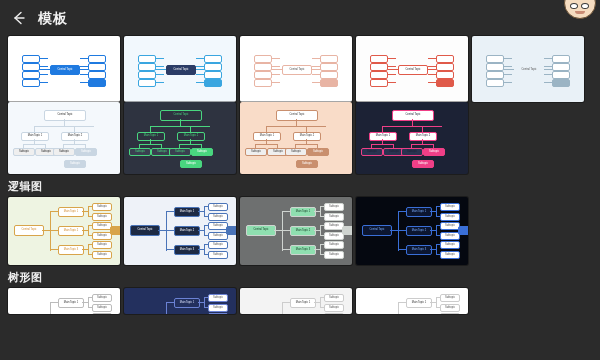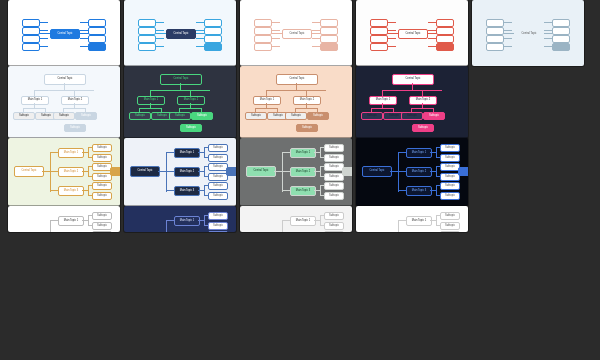--- a/index.html
+++ b/index.html
@@ -53,20 +53,35 @@
   .ln{position:absolute;background:currentColor;}
 
   
   .thumb{position:absolute;inset:0;}
 </style>
 </head>
 <body>
 
 <div class="app">
 
+  <div class="topbar">
+    <div class="back-icon">
+      <svg width="18" height="18" viewBox="0 0 18 18" aria-hidden="true">
+        <path d="M11 3.5 L5 9 L11 14.5" fill="none" stroke="#ededed" stroke-width="1.4" stroke-linecap="round" stroke-linejoin="round"></path>
+        <path d="M5 9 L14 9" fill="none" stroke="#ededed" stroke-width="1.4" stroke-linecap="round"></path>
+      </svg>
+    </div>
+    <div class="page-title">模板</div>
+    <div class="avatar">
+
+      <div class="eye l"></div>
+      <div class="eye r"></div>
+      <div class="mouth"></div>
+    </div>
+  </div>
 
   <div id="sections">
       <div class="row row-mind">
         <div class="card" style="background: rgb(255, 255, 255);">
           <div class="thumb">
             <div class="ln" style="left: 22px; top: 33px; width: 68px; height: 0.5px; background: rgb(31, 122, 224);"></div>
             <div class="n" style="left: 42px; top: 29px; width: 28px; height: 8px; background: rgb(31, 122, 224); color: rgb(255, 255, 255); border: 0.5px solid rgb(31, 122, 224); border-radius: 2px;">Central Topic</div>
             <div class="ln" style="left: 14px; top: 22px; width: 26px; height: 0.5px; background: rgb(31, 122, 224);"></div>
             <div class="n" style="left: 14px; top: 19px; width: 16px; height: 6px; background: rgb(255, 255, 255); color: rgb(85, 85, 85); border: 0.5px solid rgb(31, 122, 224); border-radius: 2px;"></div>
             <div class="ln" style="left: 72px; top: 22px; width: 26px; height: 0.5px; background: rgb(31, 122, 224);"></div>
@@ -305,20 +320,21 @@
             <div class="ln" style="left: 66px; top: 37px; width: 0.6px; height: 5px; background: rgb(239, 63, 135);"></div>
             <div class="ln" style="left: 55px; top: 42px; width: 22px; height: 0.6px; background: rgb(239, 63, 135);"></div>
             <div class="ln" style="left: 55px; top: 42px; width: 0.6px; height: 4px; background: rgb(239, 63, 135);"></div>
             <div class="n" style="left: 45px; top: 46px; width: 20px; height: 6px; background: rgb(42, 51, 80); color: rgb(28, 34, 53); border: 0.5px solid rgb(239, 63, 135); border-radius: 2px;">Subtopic</div>
             <div class="ln" style="left: 77px; top: 42px; width: 0.6px; height: 4px; background: rgb(239, 63, 135);"></div>
             <div class="n" style="left: 67px; top: 46px; width: 20px; height: 6px; background: rgb(239, 63, 135); color: rgb(255, 255, 255); border: 0.5px solid rgb(239, 63, 135); border-radius: 2px;">Subtopic</div>
             <div class="n" style="left: 56px; top: 58px; width: 20px; height: 6px; background: rgb(239, 63, 135); color: rgb(255, 255, 255); border: 0.5px solid rgb(239, 63, 135); border-radius: 2px;">Subtopic</div>
           </div>
         </div>
       </div>
+      <div class="section-head">逻辑图</div>
       <div class="row row-logic">
         <div class="card" style="background: rgb(238, 244, 226);">
           <div class="thumb">
             <div class="n" style="left: 6px; top: 28px; width: 28px; height: 9px; background: rgb(255, 255, 255); color: rgb(208, 139, 51); border: 0.5px solid rgb(216, 164, 74); border-radius: 2px;">Central Topic</div>
             <div class="ln" style="left: 34px; top: 33px; width: 8px; height: 0.6px; background: rgb(216, 164, 74);"></div>
             <div class="ln" style="left: 42px; top: 14px; width: 0.6px; height: 40px; background: rgb(216, 164, 74);"></div>
             <div class="ln" style="left: 42px; top: 14px; width: 8px; height: 0.6px; background: rgb(216, 164, 74);"></div>
             <div class="n" style="left: 50px; top: 10px; width: 24px; height: 8px; background: rgb(255, 255, 255); color: rgb(208, 139, 51); border: 0.5px solid rgb(216, 164, 74); border-radius: 2px;">Main Topic 1</div>
             <div class="ln" style="left: 74px; top: 14px; width: 6px; height: 0.6px; background: rgb(216, 164, 74);"></div>
             <div class="ln" style="left: 80px; top: 9px; width: 0.6px; height: 10px; background: rgb(216, 164, 74);"></div>
@@ -435,20 +451,21 @@
             <div class="ln" style="left: 74px; top: 52px; width: 6px; height: 0.6px; background: rgb(58, 111, 216);"></div>
             <div class="ln" style="left: 80px; top: 47px; width: 0.6px; height: 10px; background: rgb(58, 111, 216);"></div>
             <div class="ln" style="left: 80px; top: 47px; width: 4px; height: 0.6px; background: rgb(58, 111, 216);"></div>
             <div class="n" style="left: 84px; top: 44px; width: 18px; height: 6px; background: rgb(255, 255, 255); color: rgb(85, 85, 85); border: 0.5px solid rgb(58, 111, 216); border-radius: 2px;">Subtopic</div>
             <div class="ln" style="left: 80px; top: 57px; width: 4px; height: 0.6px; background: rgb(58, 111, 216);"></div>
             <div class="n" style="left: 84px; top: 54px; width: 18px; height: 6px; background: rgb(255, 255, 255); color: rgb(85, 85, 85); border: 0.5px solid rgb(58, 111, 216); border-radius: 2px;">Subtopic</div>
             <div class="n" style="left: 102px; top: 29px; width: 10px; height: 7px; background: rgb(58, 111, 216); color: rgb(255, 255, 255); border: 0.5px solid rgb(58, 111, 216); border-radius: 2px;"></div>
           </div>
         </div>
       </div>
+      <div class="section-head">树形图</div>
       <div class="row row-tree">
         <div class="card" style="background: rgb(255, 255, 255);">
           <div class="thumb">
             <div class="ln" style="left: 42px; top: 14px; width: 0.6px; height: 40px; background: rgb(187, 187, 187);"></div>
             <div class="ln" style="left: 42px; top: 14px; width: 8px; height: 0.6px; background: rgb(187, 187, 187);"></div>
             <div class="n" style="left: 50px; top: 10px; width: 24px; height: 8px; background: rgb(255, 255, 255); color: rgb(51, 51, 51); border: 0.5px solid rgb(187, 187, 187); border-radius: 2px;">Main Topic 1</div>
             <div class="ln" style="left: 74px; top: 14px; width: 6px; height: 0.6px; background: rgb(187, 187, 187);"></div>
             <div class="ln" style="left: 80px; top: 9px; width: 0.6px; height: 10px; background: rgb(187, 187, 187);"></div>
             <div class="ln" style="left: 80px; top: 9px; width: 4px; height: 0.6px; background: rgb(187, 187, 187);"></div>
             <div class="n" style="left: 84px; top: 6px; width: 18px; height: 6px; background: rgb(255, 255, 255); color: rgb(85, 85, 85); border: 0.5px solid rgb(187, 187, 187); border-radius: 2px;">Subtopic</div>

